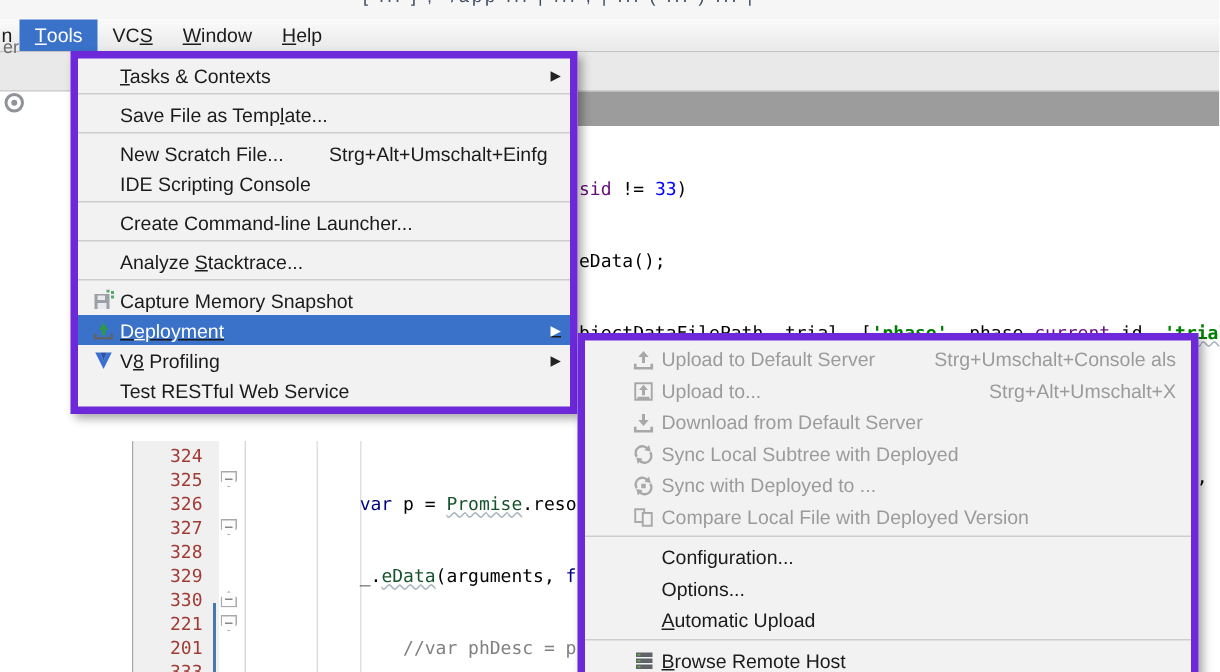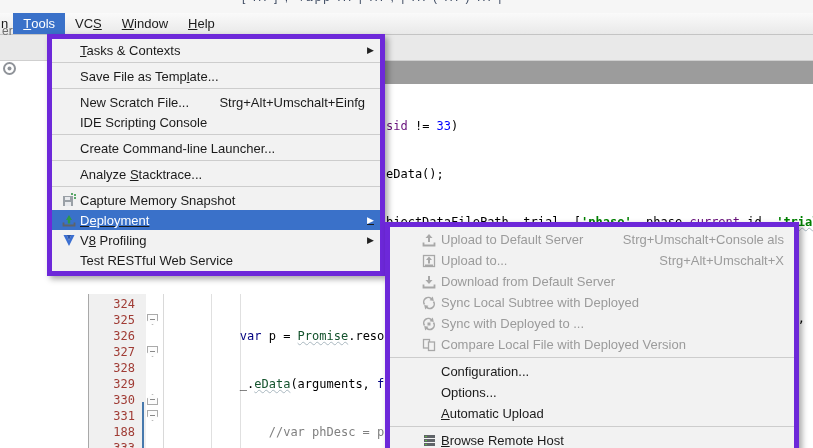--- a/index.html
+++ b/index.html
@@ -130,22 +130,22 @@
   <div class="gutter-bg"></div>
   <div class="gutter-line"></div>
   <div class="lnums">
     <div>324</div>
     <div>325</div>
     <div>326</div>
     <div>327</div>
     <div>328</div>
     <div>329</div>
     <div>330</div>
-    <div>331</div>
-    <div>188</div>
+    <div>221</div>
+    <div>201</div>
     <div>333</div>
   </div>
   <span class="fold down" style="top:314px;"></span>
   <span class="fold down" style="top:346px;"></span>
   <span class="fold up" style="top:394px;"></span>
   <span class="fold down" style="top:410px;"></span>
   <div class="indent-guide" style="left:211px;"></div>
   <div class="indent-guide" style="left:240px;"></div>
   <div class="blue-bar"></div>
 

